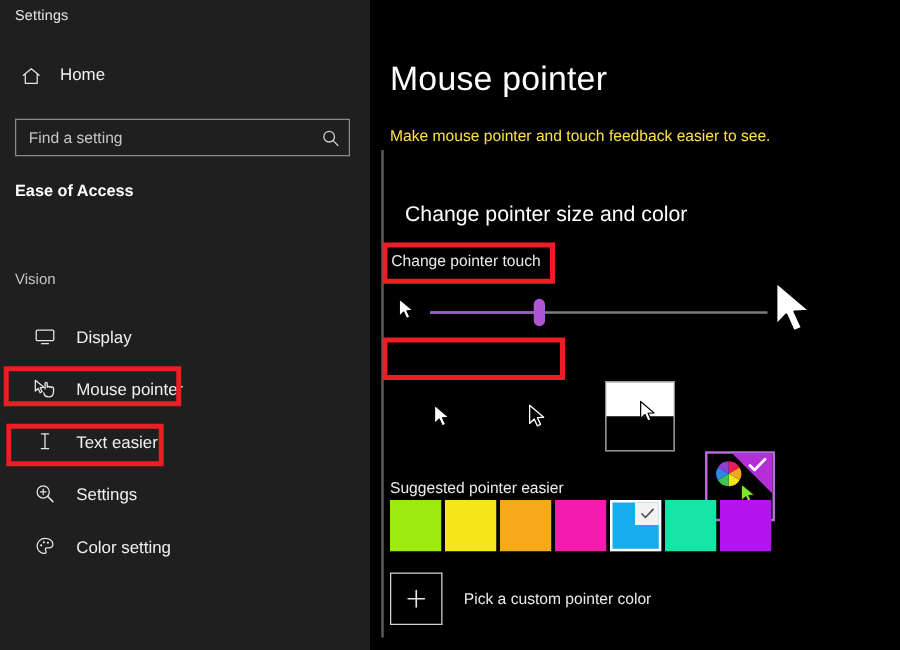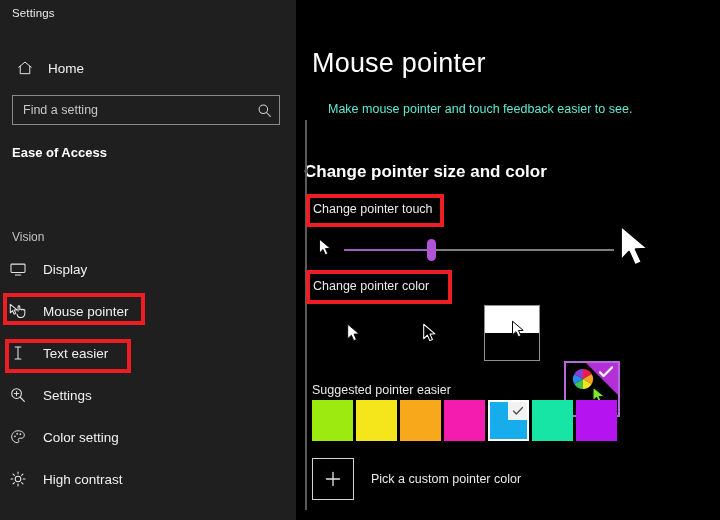--- a/index.html
+++ b/index.html
@@ -40,21 +40,20 @@
     color: #e8e8e8;
     letter-spacing: .15px;
   }
   .nav-home {
     position: absolute;
     left: 8px;
     top: 52px;
     width: 272px;
     height: 32px;
     display: flex;
-    align-items: center;
     gap: 14px;
     padding-left: 8px;
     box-sizing: border-box;
   }
   .nav-home .ico { width: 18px; height: 18px; display: block; }
   .nav-home .lbl { font-size: 13.5px; color: #f2f2f2; }
 
   .search-wrap {
     position: absolute;
     left: 12px;
@@ -92,31 +91,30 @@
     font-size: 13px;
     font-weight: bold;
     color: #ffffff;
   }
   .group-label {
     position: absolute;
     left: 12px;
     top: 216px;
     font-size: 12px;
     color: #c3c3c3;
-    margin-top: 14px;
   }
 
   .navlist { position: absolute; left: 0; top: 248px; width: 296px; }
   .nav-item {
     position: relative;
     height: 42px;
     display: flex;
     align-items: center;
     gap: 16px;
-    padding-left: 8px;
+    padding-left: 26px;
     box-sizing: border-box;
     cursor: default;
   }
   .nav-item .ico {
     width: 19px; height: 19px;
     display: flex; align-items: center; justify-content: center;
     flex: 0 0 19px;
   }
   .nav-item .lbl { font-size: 13.5px; color: #f0f0f0; white-space: nowrap; }
 
@@ -150,31 +148,31 @@
     position: absolute;
     left: 16px;
     top: 48px;
     font-size: 27px;
     font-weight: 300;
     color: #ffffff;
     letter-spacing: .2px;
   }
   .page-sub {
     position: absolute;
-    left: 32px;
+    left: 16px;
     top: 102px;
     font-size: 12.5px;
-    color: #5eead4;
+    color: #fde047;
   }
   .h2 {
     position: absolute;
-    left: 8px;
+    left: 28px;
     top: 162px;
     font-size: 17px;
-    font-weight: 700;
+    font-weight: 400;
     color: #ffffff;
   }
 
   .lbl-size {
     position: absolute;
     left: 17px;
     top: 202px;
     font-size: 12.5px;
     color: #eaeaea;
   }
@@ -389,38 +387,20 @@
                      0-0.9-0.8-1.2-0.8-2.1 0-0.8 0.7-1.3 1.7-1.3 h1.6 c2 0 3.5-1.4 3.5-3.4
                      0-3-3.1-4.9-7-4.9 Z" fill="none" stroke="#e6e6e6" stroke-width="1.1"></path>
             <circle cx="6.6" cy="9.2" r="0.95" fill="#e6e6e6"></circle>
             <circle cx="9.0" cy="6.5" r="0.95" fill="#e6e6e6"></circle>
             <circle cx="12.6" cy="6.9" r="0.95" fill="#e6e6e6"></circle>
           </svg>
         </span>
         <span class="lbl">Color setting</span>
       </div>
 
-      <div class="nav-item">
-        <span class="ico">
-          <svg width="18" height="18" viewBox="0 0 20 20">
-            <circle cx="10" cy="10" r="3.1" fill="none" stroke="#e6e6e6" stroke-width="1.15"></circle>
-            <g stroke="#e6e6e6" stroke-width="1.15" stroke-linecap="round">
-              <line x1="10" y1="2.2" x2="10" y2="4.3"></line>
-              <line x1="10" y1="15.7" x2="10" y2="17.8"></line>
-              <line x1="2.2" y1="10" x2="4.3" y2="10"></line>
-              <line x1="15.7" y1="10" x2="17.8" y2="10"></line>
-              <line x1="4.5" y1="4.5" x2="6.0" y2="6.0"></line>
-              <line x1="14.0" y1="14.0" x2="15.5" y2="15.5"></line>
-              <line x1="15.5" y1="4.5" x2="14.0" y2="6.0"></line>
-              <line x1="6.0" y1="14.0" x2="4.5" y2="15.5"></line>
-            </g>
-          </svg>
-        </span>
-        <span class="lbl">High contrast</span>
-      </div>
 
     </div>
   </div>
 
   <div class="content">
 
     <div class="page-title">Mouse pointer</div>
     <div class="page-sub">Make mouse pointer and touch feedback easier to see.</div>
     <div class="h2">Change pointer size and color</div>
 
@@ -435,21 +415,20 @@
       <div class="track-base"></div>
       <div class="track-fill"></div>
       <div class="thumb"></div>
       <span class="cursor-large">
         <svg width="34" height="48" viewBox="0 0 34 48">
           <path d="M3 2 L3 36 L11 27.6 L17 41 L23.6 38.2 L17.6 25.2 L29.6 24.6 Z" fill="#ffffff" stroke="#000000" stroke-width="1.8" stroke-linejoin="round"></path>
         </svg>
       </span>
     </div>
 
-    <div class="lbl-color">Change pointer color</div>
 
     <div class="ptr-tiles">
 
       <div class="ptr-tile plain" style="left:14px;">
         <svg width="16" height="21" viewBox="0 0 15 20">
           <path d="M1.5 1.2 L1.5 15.0 L5.0 11.6 L7.3 16.8 L9.8 15.7 L7.5 10.6 L12.2 10.3 Z" fill="#ffffff" stroke="#000000" stroke-width="0.8" stroke-linejoin="round"></path>
         </svg>
       </div>
 
       <div class="ptr-tile plain" style="left:90px;">

